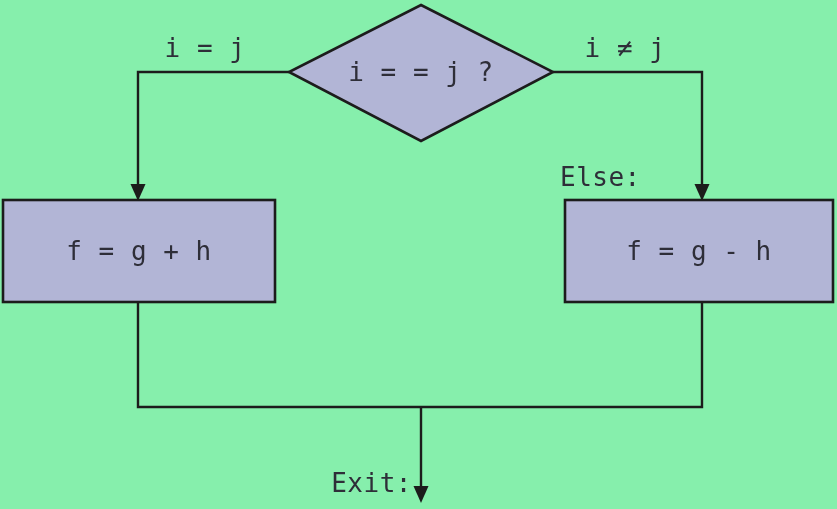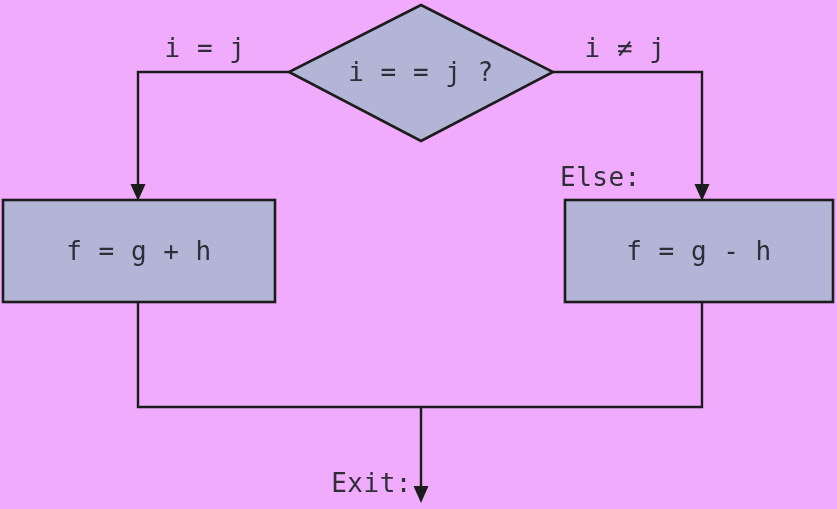--- a/index.html
+++ b/index.html
@@ -4,21 +4,21 @@
 <style>
   html, body {
     margin: 0;
     padding: 0;
     background: #ffffff;
   }
   .stage {
     position: relative;
     width: 837px;
     height: 509px;
-    background: #f0abfc;
+    background: #86efac;
     overflow: hidden;
   }
   svg { display: block; }
   .connector {
     fill: none;
     stroke-width: 2.4;
     stroke-linejoin: miter;
   }
   .shape {
     stroke-width: 2.6;

